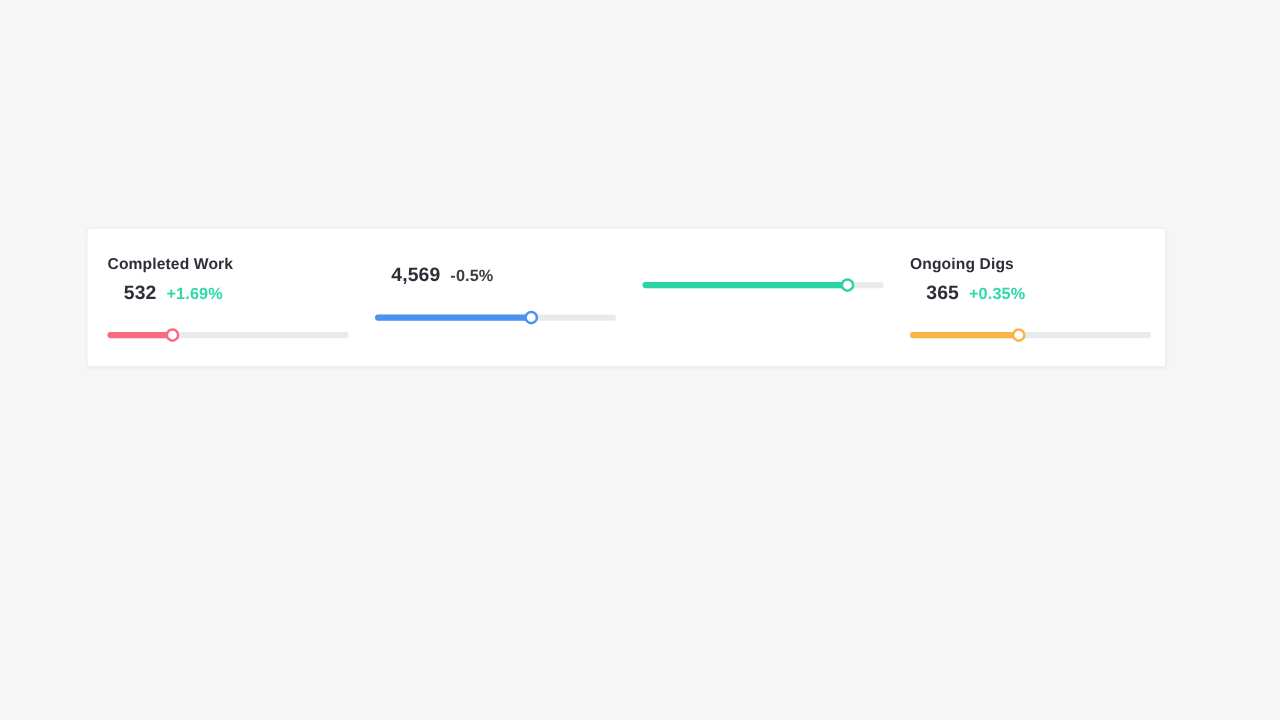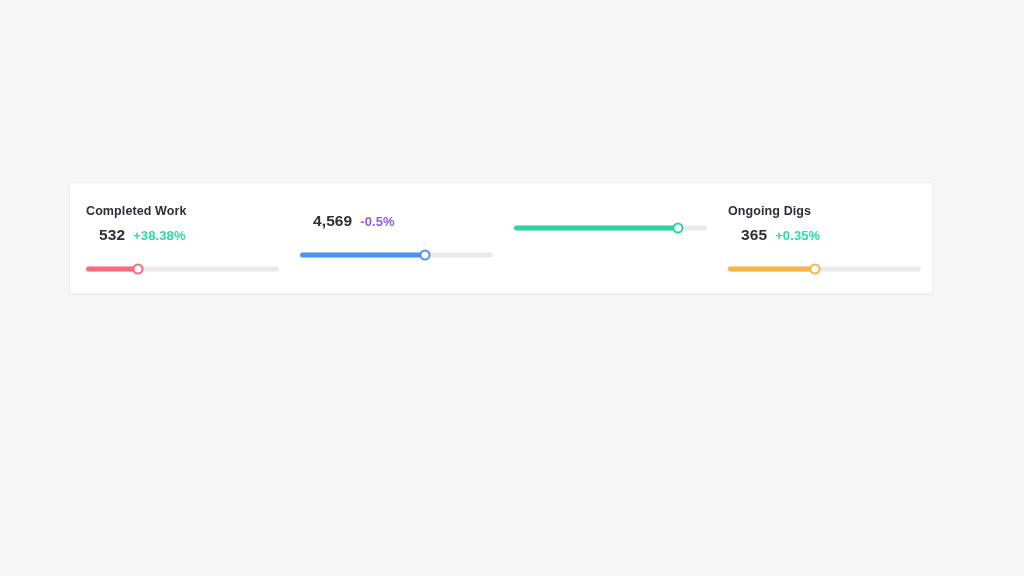--- a/index.html
+++ b/index.html
@@ -76,21 +76,21 @@
     letter-spacing: 0.1px;
   }
 
   .stat-delta {
     font-size: 13px;
     font-weight: bold;
     letter-spacing: 0.1px;
   }
 
   .stat-delta.up   { color: #2fd9a8; }
-  .stat-delta.down { color: #8b5cf6; }
+  .stat-delta.down { color: #404040; }
 
   
   .stat-slider {
     position: relative;
     margin-top: 17px;
     width: 193px;
     height: 14px;
     display: flex;
     align-items: center;
     cursor: pointer;
@@ -143,21 +143,21 @@
 <body>
 
 <div class="stage">
 
   <div class="stats-panel">
 
     <div class="stat-card accent-red">
       <div class="stat-title">Completed Work</div>
       <div class="stat-figures">
         <span class="stat-value">532</span>
-        <span class="stat-delta up">+38.38%</span>
+        <span class="stat-delta up">+1.69%</span>
       </div>
       <div class="stat-slider">
         <div class="slider-track"></div>
         <div class="slider-fill" style="width: 27%;"></div>
         <div class="slider-thumb" style="left: 27%;"></div>
       </div>
     </div>
 
     <div class="stat-card accent-blue">
       <div class="stat-figures">

